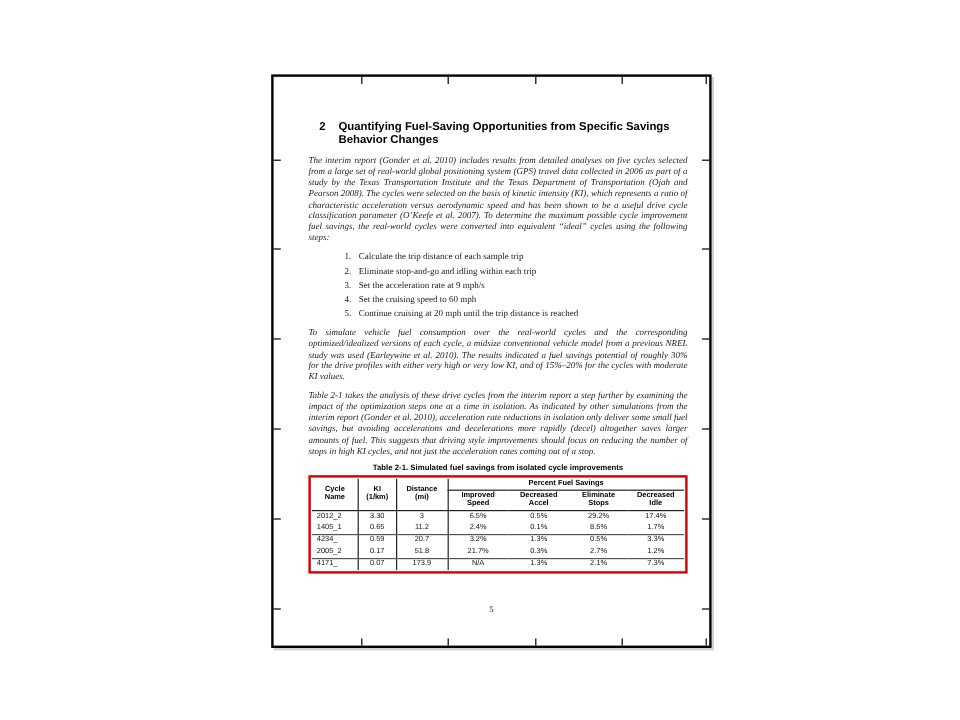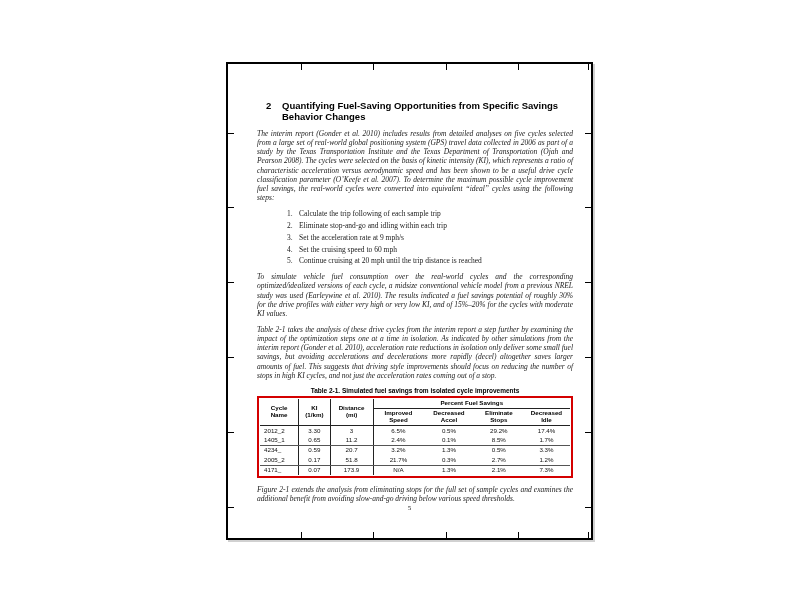--- a/index.html
+++ b/index.html
@@ -102,21 +102,21 @@
       <span class="htext">Quantifying Fuel-Saving Opportunities from Specific Savings Behavior Changes</span>
     </h1>
 
 
 
     <p>The interim report (Gonder et al. 2010) includes results from detailed analyses on five cycles selected from a large set of real-world global positioning system (GPS) travel data collected in 2006 as part of a study by the Texas Transportation Institute and the Texas Department of Transportation (Ojah and Pearson 2008). The cycles were selected on the basis of kinetic intensity (KI), which represents a ratio of characteristic acceleration versus aerodynamic speed and has been shown to be a useful drive cycle classification parameter (O’Keefe et al. 2007). To determine the maximum possible cycle improvement fuel savings, the real-world cycles were converted into equivalent “ideal” cycles using the following steps:</p>
 
     <div class="list">
       <div class="li">
         <span class="n">1.</span>
-        <span>Calculate the trip following of each sample trip</span>
+        <span>Calculate the trip distance of each sample trip</span>
       </div>
       <div class="li">
         <span class="n">2.</span>
         <span>Eliminate stop-and-go and idling within each trip</span>
       </div>
       <div class="li">
         <span class="n">3.</span>
         <span>Set the acceleration rate at 9 mph/s</span>
       </div>
       <div class="li">
@@ -193,17 +193,16 @@
             <td class="vr">173.9</td>
             <td>N/A</td>
             <td>1.3%</td>
             <td>2.1%</td>
             <td>7.3%</td>
           </tr>
         </tbody>
       </table>
     </div>
 
-    <p>Figure 2-1 extends the analysis from eliminating stops for the full set of sample cycles and examines the additional benefit from avoiding slow-and-go driving below various speed thresholds.</p>
   </div>
 
   <div class="pagenum">5</div>
 </div>
 
 </body></html>

